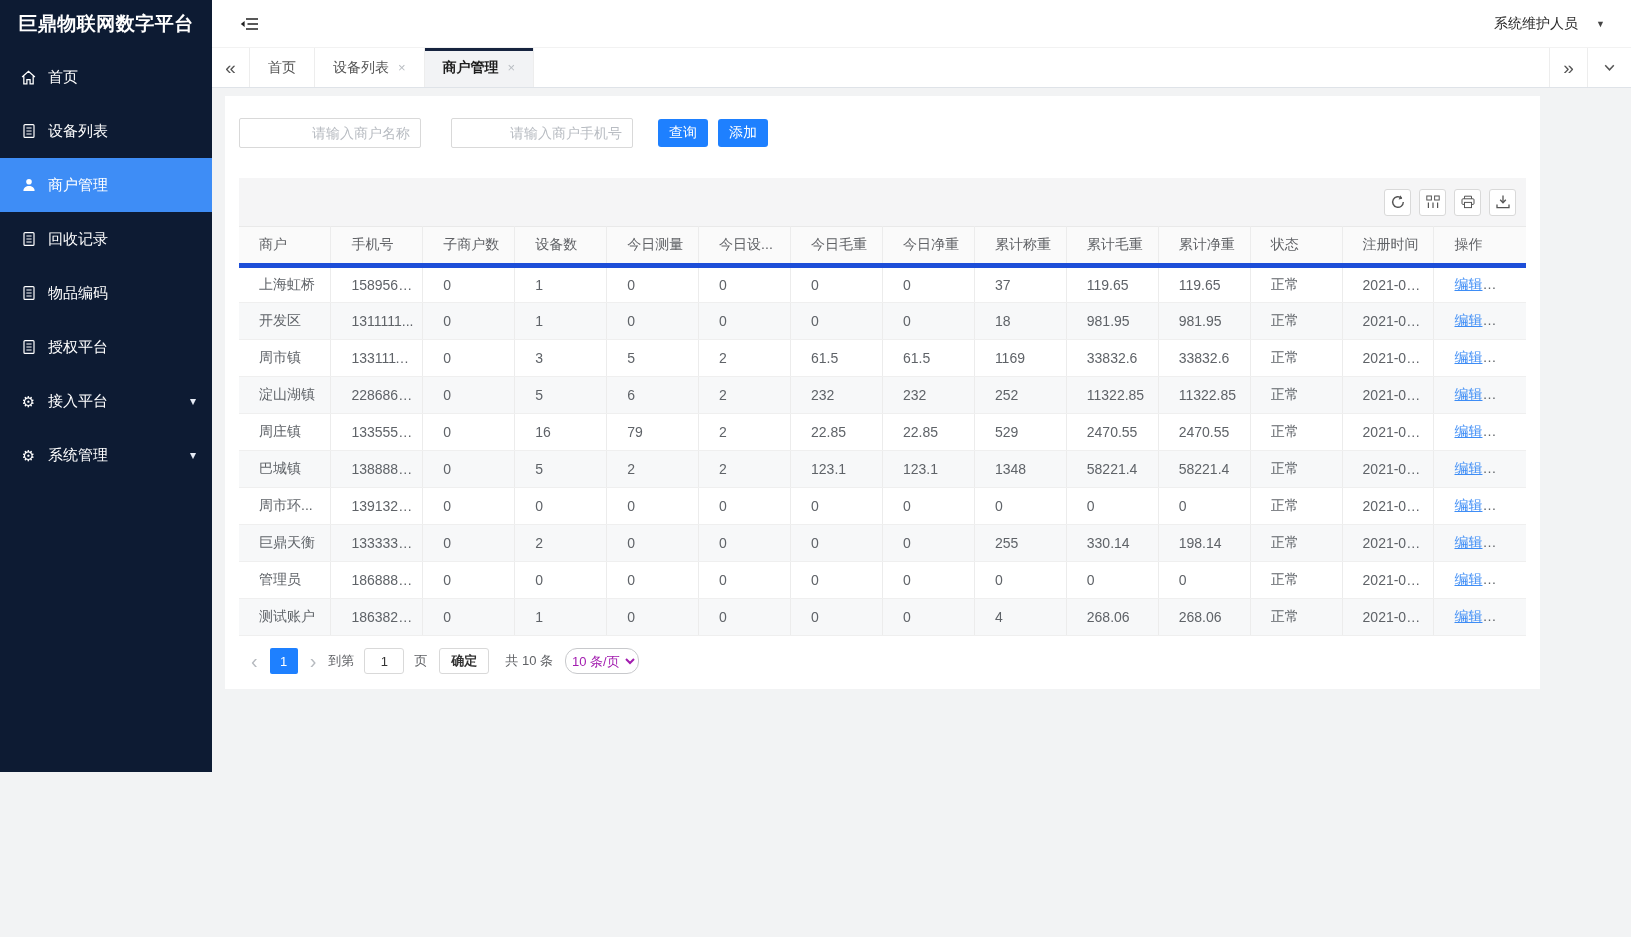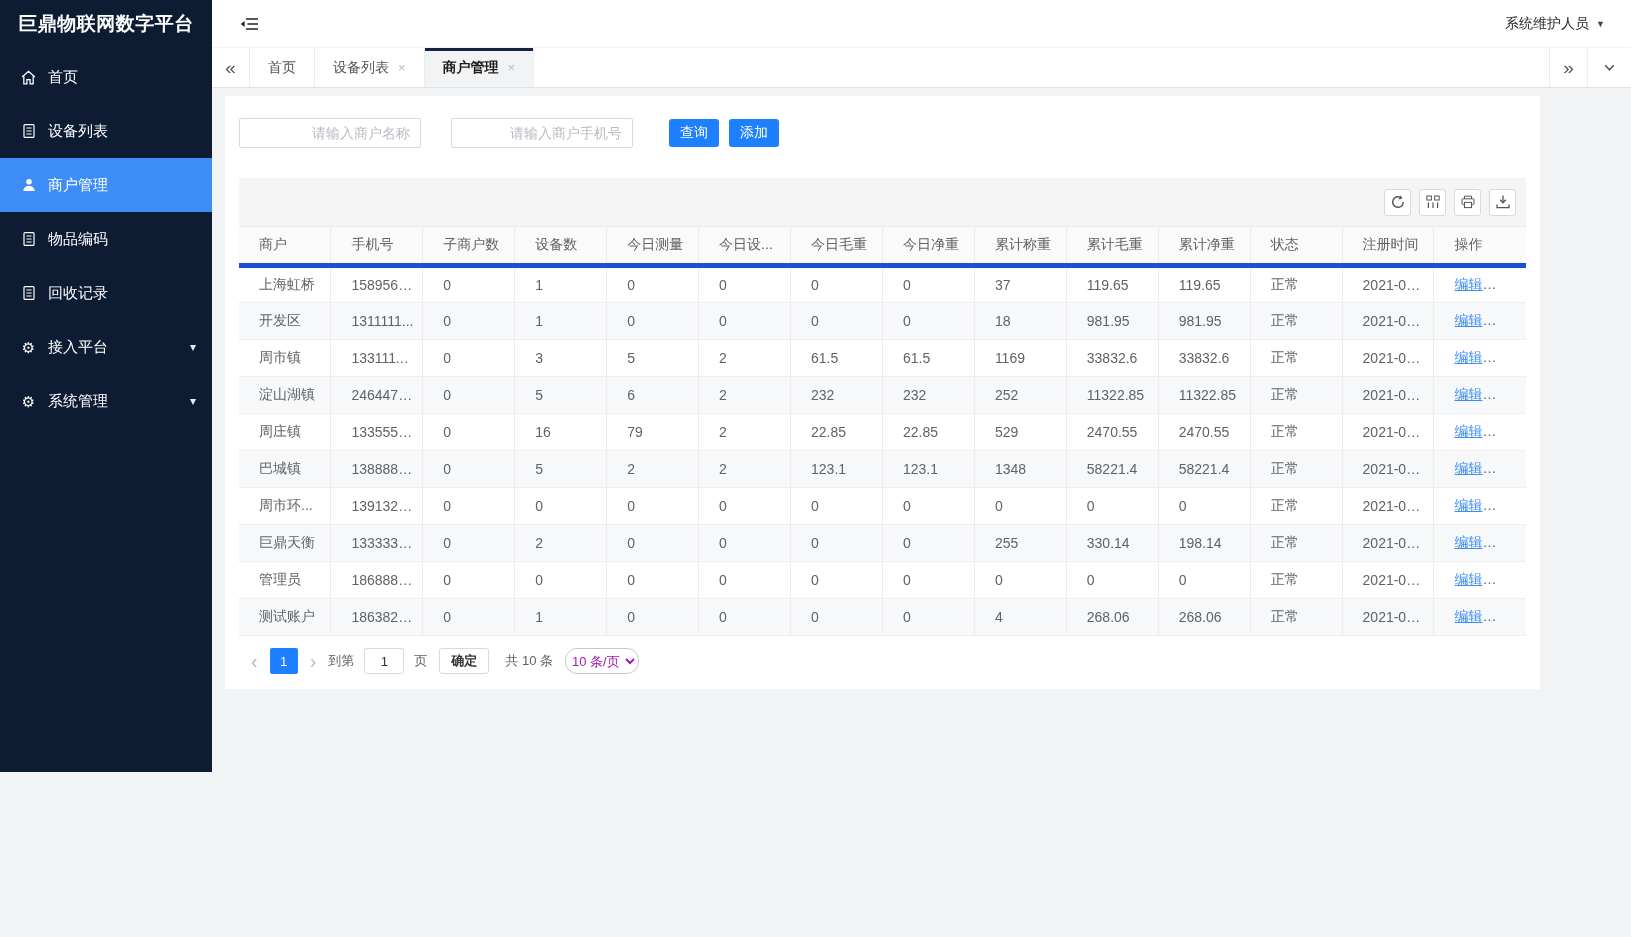--- a/index.html
+++ b/index.html
@@ -29,21 +29,21 @@
   .menu-caret { position: absolute; right: 16px; font-size: 12px; color: #e6ebf5; }
 
   
   .main { flex: 1; display: flex; flex-direction: column; height: 937px; min-width: 0; }
 
   .topbar {
     height: 48px; background: #fff; display: flex; align-items: center;
     justify-content: space-between; padding: 0 26px 0 28px; border-bottom: 1px solid #f2f2f2;
   }
   .collapse-btn { cursor: pointer; display: flex; align-items: center; }
-  .user-box { display: flex; align-items: center; gap: 7px; cursor: pointer; color: #2b2b2b; }
+  .user-box { display: flex; align-items: center; gap: 18px; cursor: pointer; color: #2b2b2b; }
   .user-caret { font-size: 9px; color: #444; }
 
   .tabbar { height: 40px; background: #fff; border-bottom: 1px solid #dfe3e8; display: flex; align-items: stretch; }
   .tab-scroll {
     width: 38px; display: flex; align-items: center; justify-content: center;
     color: #555; font-size: 19px; cursor: pointer; flex: 0 0 38px;
   }
   .tab-scroll.left { border-right: 1px solid #ededed; }
   .tab-scroll.right, .tab-collapse { border-left: 1px solid #ededed; }
   .tab {
@@ -66,21 +66,21 @@
   .search-input {
     width: 182px; height: 30px; border: 1px solid #d9d9d9; border-radius: 2px;
     padding: 0 10px; font-size: 14px; color: #333; outline: none; font-family: inherit; text-align: right;
   }
   .search-input::placeholder { color: #b8bcc2; }
   .search-input + .search-input { margin-left: 30px; }
   .btn-primary {
     background: #1e80ff; color: #fff; border: none; height: 28px; padding: 0 11px;
     border-radius: 3px; font-size: 14px; cursor: pointer; font-family: inherit;
   }
-  .btn-query { margin-left: 36px; }
+  .btn-query { margin-left: 25px; }
   .btn-add { margin-left: 10px; }
 
   .table-card { width: 100%; }
   .card-toolbar {
     height: 48px; background: #f5f5f6; display: flex; align-items: center;
     justify-content: flex-end; padding: 0 10px; gap: 8px;
   }
   .tool-btn {
     width: 27px; height: 27px; background: #fff; border: 1px solid #d9d9d9; border-radius: 3px;
     display: flex; align-items: center; justify-content: center; cursor: pointer; color: #555;
@@ -156,30 +156,39 @@
         </span>
         <span>商户管理</span>
       </div>
       <div class="menu-item">
         <span class="mi-icon">
           <svg width="16" height="16" viewBox="0 0 16 16">
             <rect x="3" y="1.6" width="10" height="12.8" rx="1" fill="none" stroke="#fff" stroke-width="1.2"></rect>
             <path d="M5.4 5 H10.6 M5.4 8 H10.6 M5.4 11 H10.6" stroke="#fff" stroke-width="1.1"></path>
           </svg>
         </span>
-        <span>物品编码</span>
+        <span>回收记录</span>
       </div>
       <div class="menu-item">
         <span class="mi-icon">
           <svg width="16" height="16" viewBox="0 0 16 16">
             <rect x="3" y="1.6" width="10" height="12.8" rx="1" fill="none" stroke="#fff" stroke-width="1.2"></rect>
             <path d="M5.4 5 H10.6 M5.4 8 H10.6 M5.4 11 H10.6" stroke="#fff" stroke-width="1.1"></path>
           </svg>
         </span>
-        <span>回收记录</span>
+        <span>物品编码</span>
+      </div>
+      <div class="menu-item">
+        <span class="mi-icon">
+          <svg width="16" height="16" viewBox="0 0 16 16">
+            <rect x="3" y="1.6" width="10" height="12.8" rx="1" fill="none" stroke="#fff" stroke-width="1.2"></rect>
+            <path d="M5.4 5 H10.6 M5.4 8 H10.6 M5.4 11 H10.6" stroke="#fff" stroke-width="1.1"></path>
+          </svg>
+        </span>
+        <span>授权平台</span>
       </div>
       <div class="menu-item">
         <span class="mi-icon">⚙</span>
         <span>接入平台</span>
         <span class="menu-caret">▾</span>
       </div>
       <div class="menu-item">
         <span class="mi-icon">⚙</span>
         <span>系统管理</span>
         <span class="menu-caret">▾</span>
@@ -337,21 +346,21 @@
                 <td>61.5</td>
                 <td>1169</td>
                 <td>33832.6</td>
                 <td>33832.6</td>
                 <td>正常</td>
                 <td>2021-05...</td>
                 <td><a class="op-link">编辑</a><a class="op-link">重...</a></td>
               </tr>
               <tr class="striped">
                 <td>淀山湖镇</td>
-                <td>2464477...</td>
+                <td>2286864...</td>
                 <td>0</td>
                 <td>5</td>
                 <td>6</td>
                 <td>2</td>
                 <td>232</td>
                 <td>232</td>
                 <td>252</td>
                 <td>11322.85</td>
                 <td>11322.85</td>
                 <td>正常</td>

